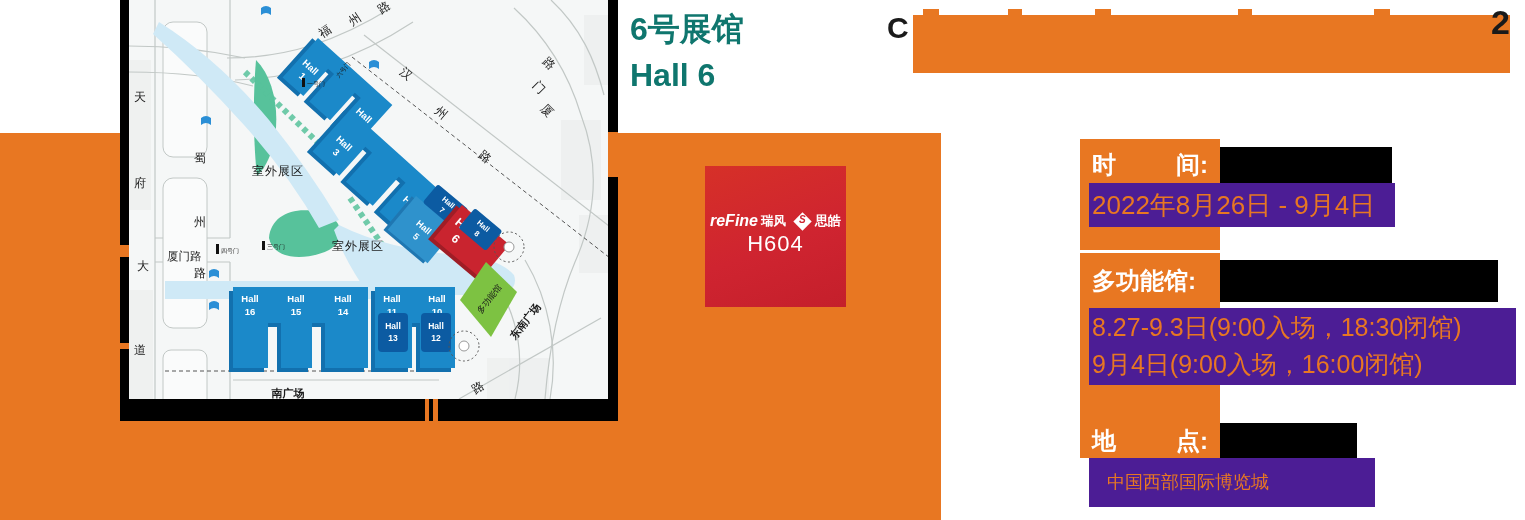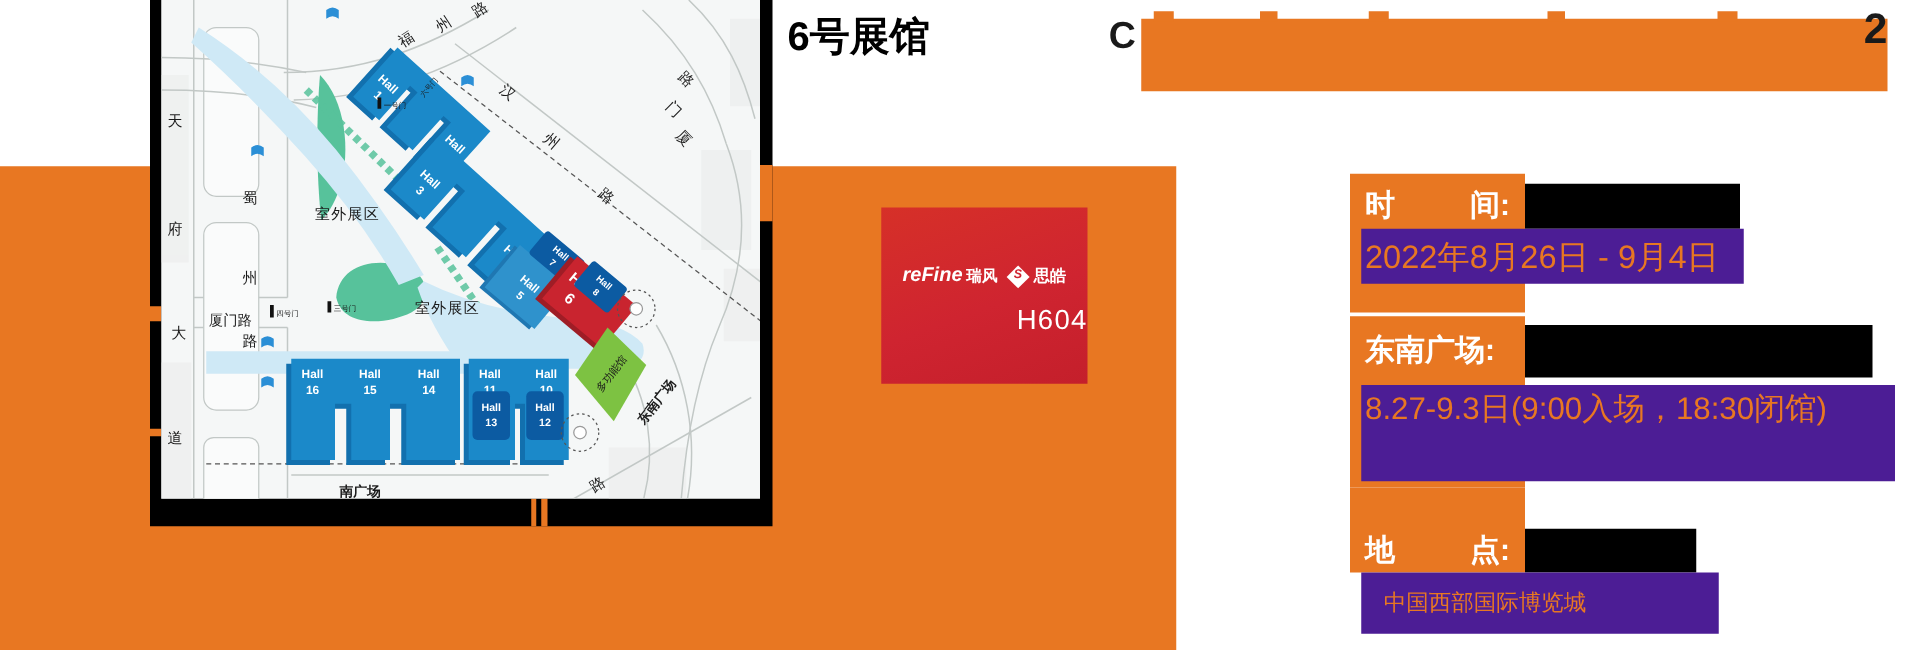--- a/index.html
+++ b/index.html
@@ -6,37 +6,37 @@
   body{width:1525px;height:520px;position:relative;background:#fff;overflow:hidden;
        font-family:"Liberation Sans","DejaVu Sans",sans-serif;}
   .abs{position:absolute;}
   
   #orange-band{left:0;top:133px;width:941px;height:387px;background:#e87722;}
   
   #map-frame{left:120px;top:0;width:498px;height:421px;background:#000;}
   #map-white{left:129px;top:0;width:479px;height:399px;background:#f5f7f7;}
   .slit{background:#e87722;}
   
-  #headline{left:630px;top:6px;color:#000000;font-weight:bold;font-size:32px;line-height:46px;
+  #headline{left:630px;top:6px;color:#0f766e;font-weight:bold;font-size:32px;line-height:46px;
             letter-spacing:0px;}
   
   #banner{left:883px;top:0;}
   
-  #badge{left:705px;top:166px;width:165px;height:141px;
+  #badge{left:705px;top:166px;width:141px;height:141px;
          background:linear-gradient(160deg,#d63028 0%,#cf2430 55%,#c41f2b 100%);
-         color:#fff;text-align:right;}
+         color:#fff;text-align:center;}
   #badge .logo-row{margin-top:46px;display:flex;align-items:center;justify-content:center;gap:3px;}
   #badge .refine{font-style:italic;font-weight:bold;font-size:16px;letter-spacing:0;}
   #badge .cn{font-weight:bold;font-size:12.5px;margin-right:4px;font-family:Liberation Serif, serif;}
   #badge .diamond{display:inline-block;width:13px;height:13px;background:#fff;transform:rotate(45deg);
                   position:relative;margin:0 3px;}
   #badge .diamond .s{position:absolute;left:2px;top:0px;transform:rotate(-45deg);color:#cf2430;
                      font-size:10px;font-weight:bold;font-style:italic;}
   #badge .cn2{font-weight:bold;font-size:13px;}
-  #badge .booth{margin-top:13px;font-size:22px;font-weight:normal;letter-spacing:1px;}
+  #badge .booth{margin-top:1px;font-size:22px;font-weight:normal;letter-spacing:1px;}
   
   .sec-box{background:#e87722;}
   .sec-strip{background:#000;}
   .sec-body{background:#4c1d95;color:#e87722;font-weight:normal;}
   .sec-label{position:absolute;left:0;right:0;display:flex;justify-content:space-between;
              padding:0 12px;color:#fff;font-weight:bold;font-size:24px;}
   #s1-box{left:1080px;top:139px;width:140px;height:111px;}
   #s1-box .sec-label{top:8px;height:36px;line-height:36px;}
   #s1-strip{left:1220px;top:147px;width:172px;height:36px;}
   #s1-body{left:1089px;top:183px;width:303px;height:44px;font-size:26px;line-height:44px;padding-left:3px;}
@@ -260,20 +260,21 @@
         <text transform="translate(413,62) rotate(45)">路</text>
         <text transform="translate(403,86) rotate(45)">门</text>
         <text transform="translate(411,109) rotate(45)">厦</text>
         <text transform="translate(346,394) rotate(-32)">路</text>
       </g>
     </svg>
   </div>
 
   <div id="headline" class="abs">
     <div>6号展馆</div>
+    <div>Hall 6</div>
   </div>
 
   <svg id="banner" class="abs" width="642" height="80" viewBox="0 0 642 80">
     <g fill="#e87722">
       <rect x="30" y="15" width="597" height="58"></rect>
       <rect x="40" y="9" width="16" height="8"></rect>
       <rect x="125" y="9" width="14" height="8"></rect>
       <rect x="212" y="9" width="16" height="8"></rect>
       <rect x="355" y="9" width="14" height="8"></rect>
       <rect x="491" y="9" width="16" height="8"></rect>
@@ -300,26 +301,27 @@
       <span>间:</span>
     </div>
   </div>
   <div id="s1-strip" class="abs sec-strip"></div>
   <div id="s1-body" class="abs sec-body">
     <div>2022年8月26日 - 9月4日</div>
   </div>
 
   <div id="s2-box" class="abs sec-box">
     <div class="sec-label">
-      <span>东南广场:</span>
+      <span>多功能馆:</span>
     </div>
   </div>
   <div id="s2-strip" class="abs sec-strip"></div>
   <div id="s2-body" class="abs sec-body">
     <div>8.27-9.3日(9:00入场，18:30闭馆)</div>
+    <div>9月4日(9:00入场，16:00闭馆)</div>
   </div>
 
   <div id="s3-box" class="abs sec-box">
     <div class="sec-label">
       <span>地</span>
       <span>点:</span>
     </div>
   </div>
   <div id="s3-strip" class="abs sec-strip"></div>
   <div id="s3-body" class="abs sec-body">

